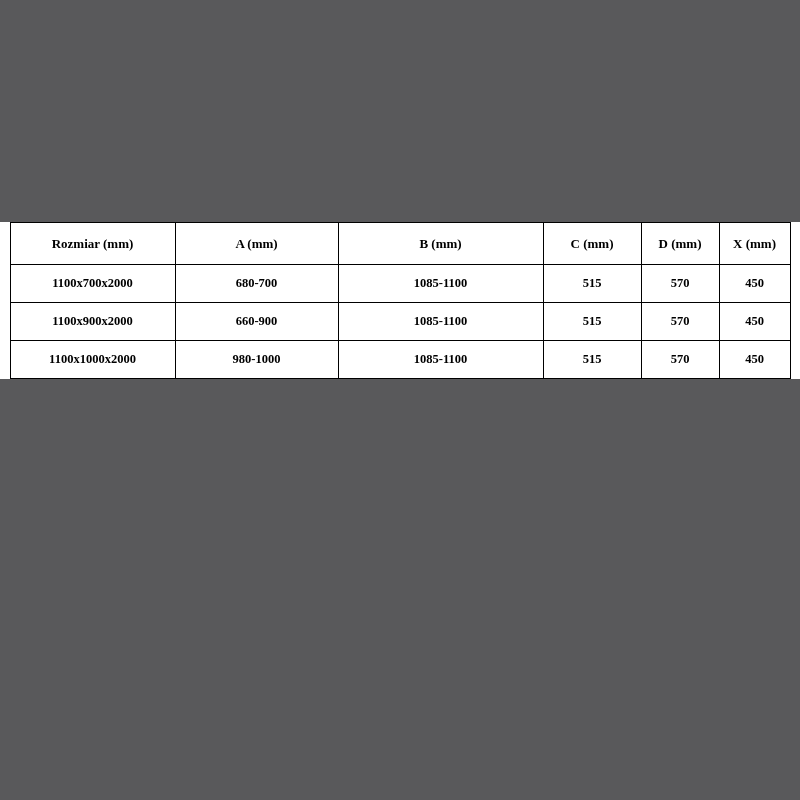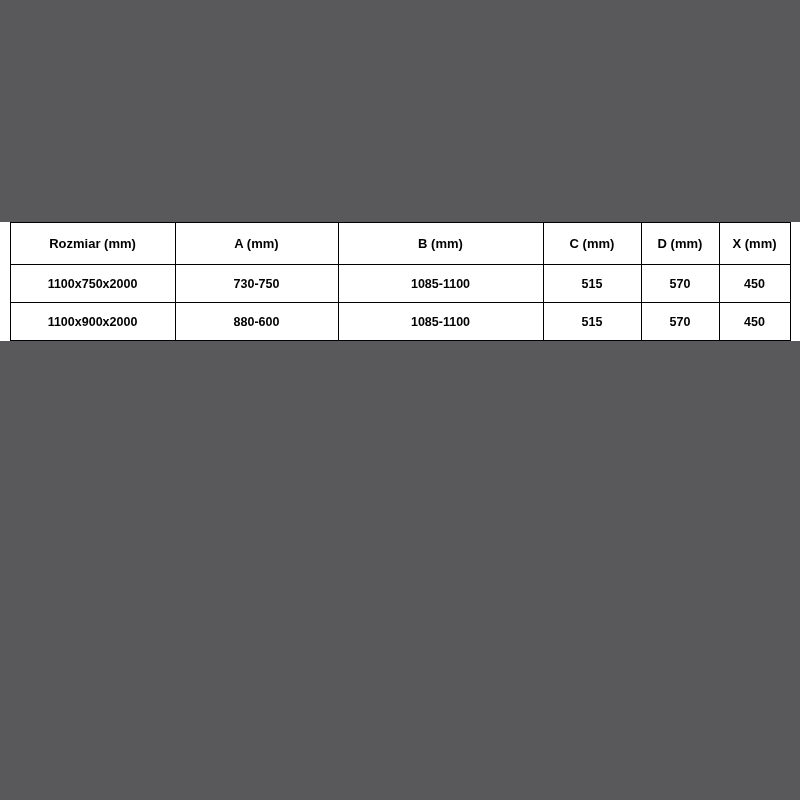--- a/index.html
+++ b/index.html
@@ -36,20 +36,21 @@
   }
   table.spec-table td {
     border: 1px solid #000000;
     text-align: center;
     vertical-align: middle;
     color: #000000;
     font-size: 12.5px;
     height: 38px;
     padding: 0 2px;
     box-sizing: border-box;
+    font-family: Liberation Serif, serif;
   }
   table.spec-table tr.head td {
     font-weight: bold;
     font-size: 13px;
     height: 42px;
   }
   table.spec-table tr.body td {
     font-weight: bold;
   }
   
@@ -77,30 +78,38 @@
       <tbody>
         <tr class="head">
           <td>Rozmiar (mm)</td>
           <td>A (mm)</td>
           <td>B (mm)</td>
           <td>C (mm)</td>
           <td>D (mm)</td>
           <td>X (mm)</td>
         </tr>
         <tr class="body">
-          <td>1100x750x2000</td>
-          <td>730-750</td>
+          <td>1100x700x2000</td>
+          <td>680-700</td>
           <td>1085-1100</td>
           <td>515</td>
           <td>570</td>
           <td>450</td>
         </tr>
         <tr class="body">
           <td>1100x900x2000</td>
-          <td>880-600</td>
+          <td>660-900</td>
+          <td>1085-1100</td>
+          <td>515</td>
+          <td>570</td>
+          <td>450</td>
+        </tr>
+        <tr class="body">
+          <td>1100x1000x2000</td>
+          <td>980-1000</td>
           <td>1085-1100</td>
           <td>515</td>
           <td>570</td>
           <td>450</td>
         </tr>
       </tbody>
     </table>
   </div>
 </div>
 

